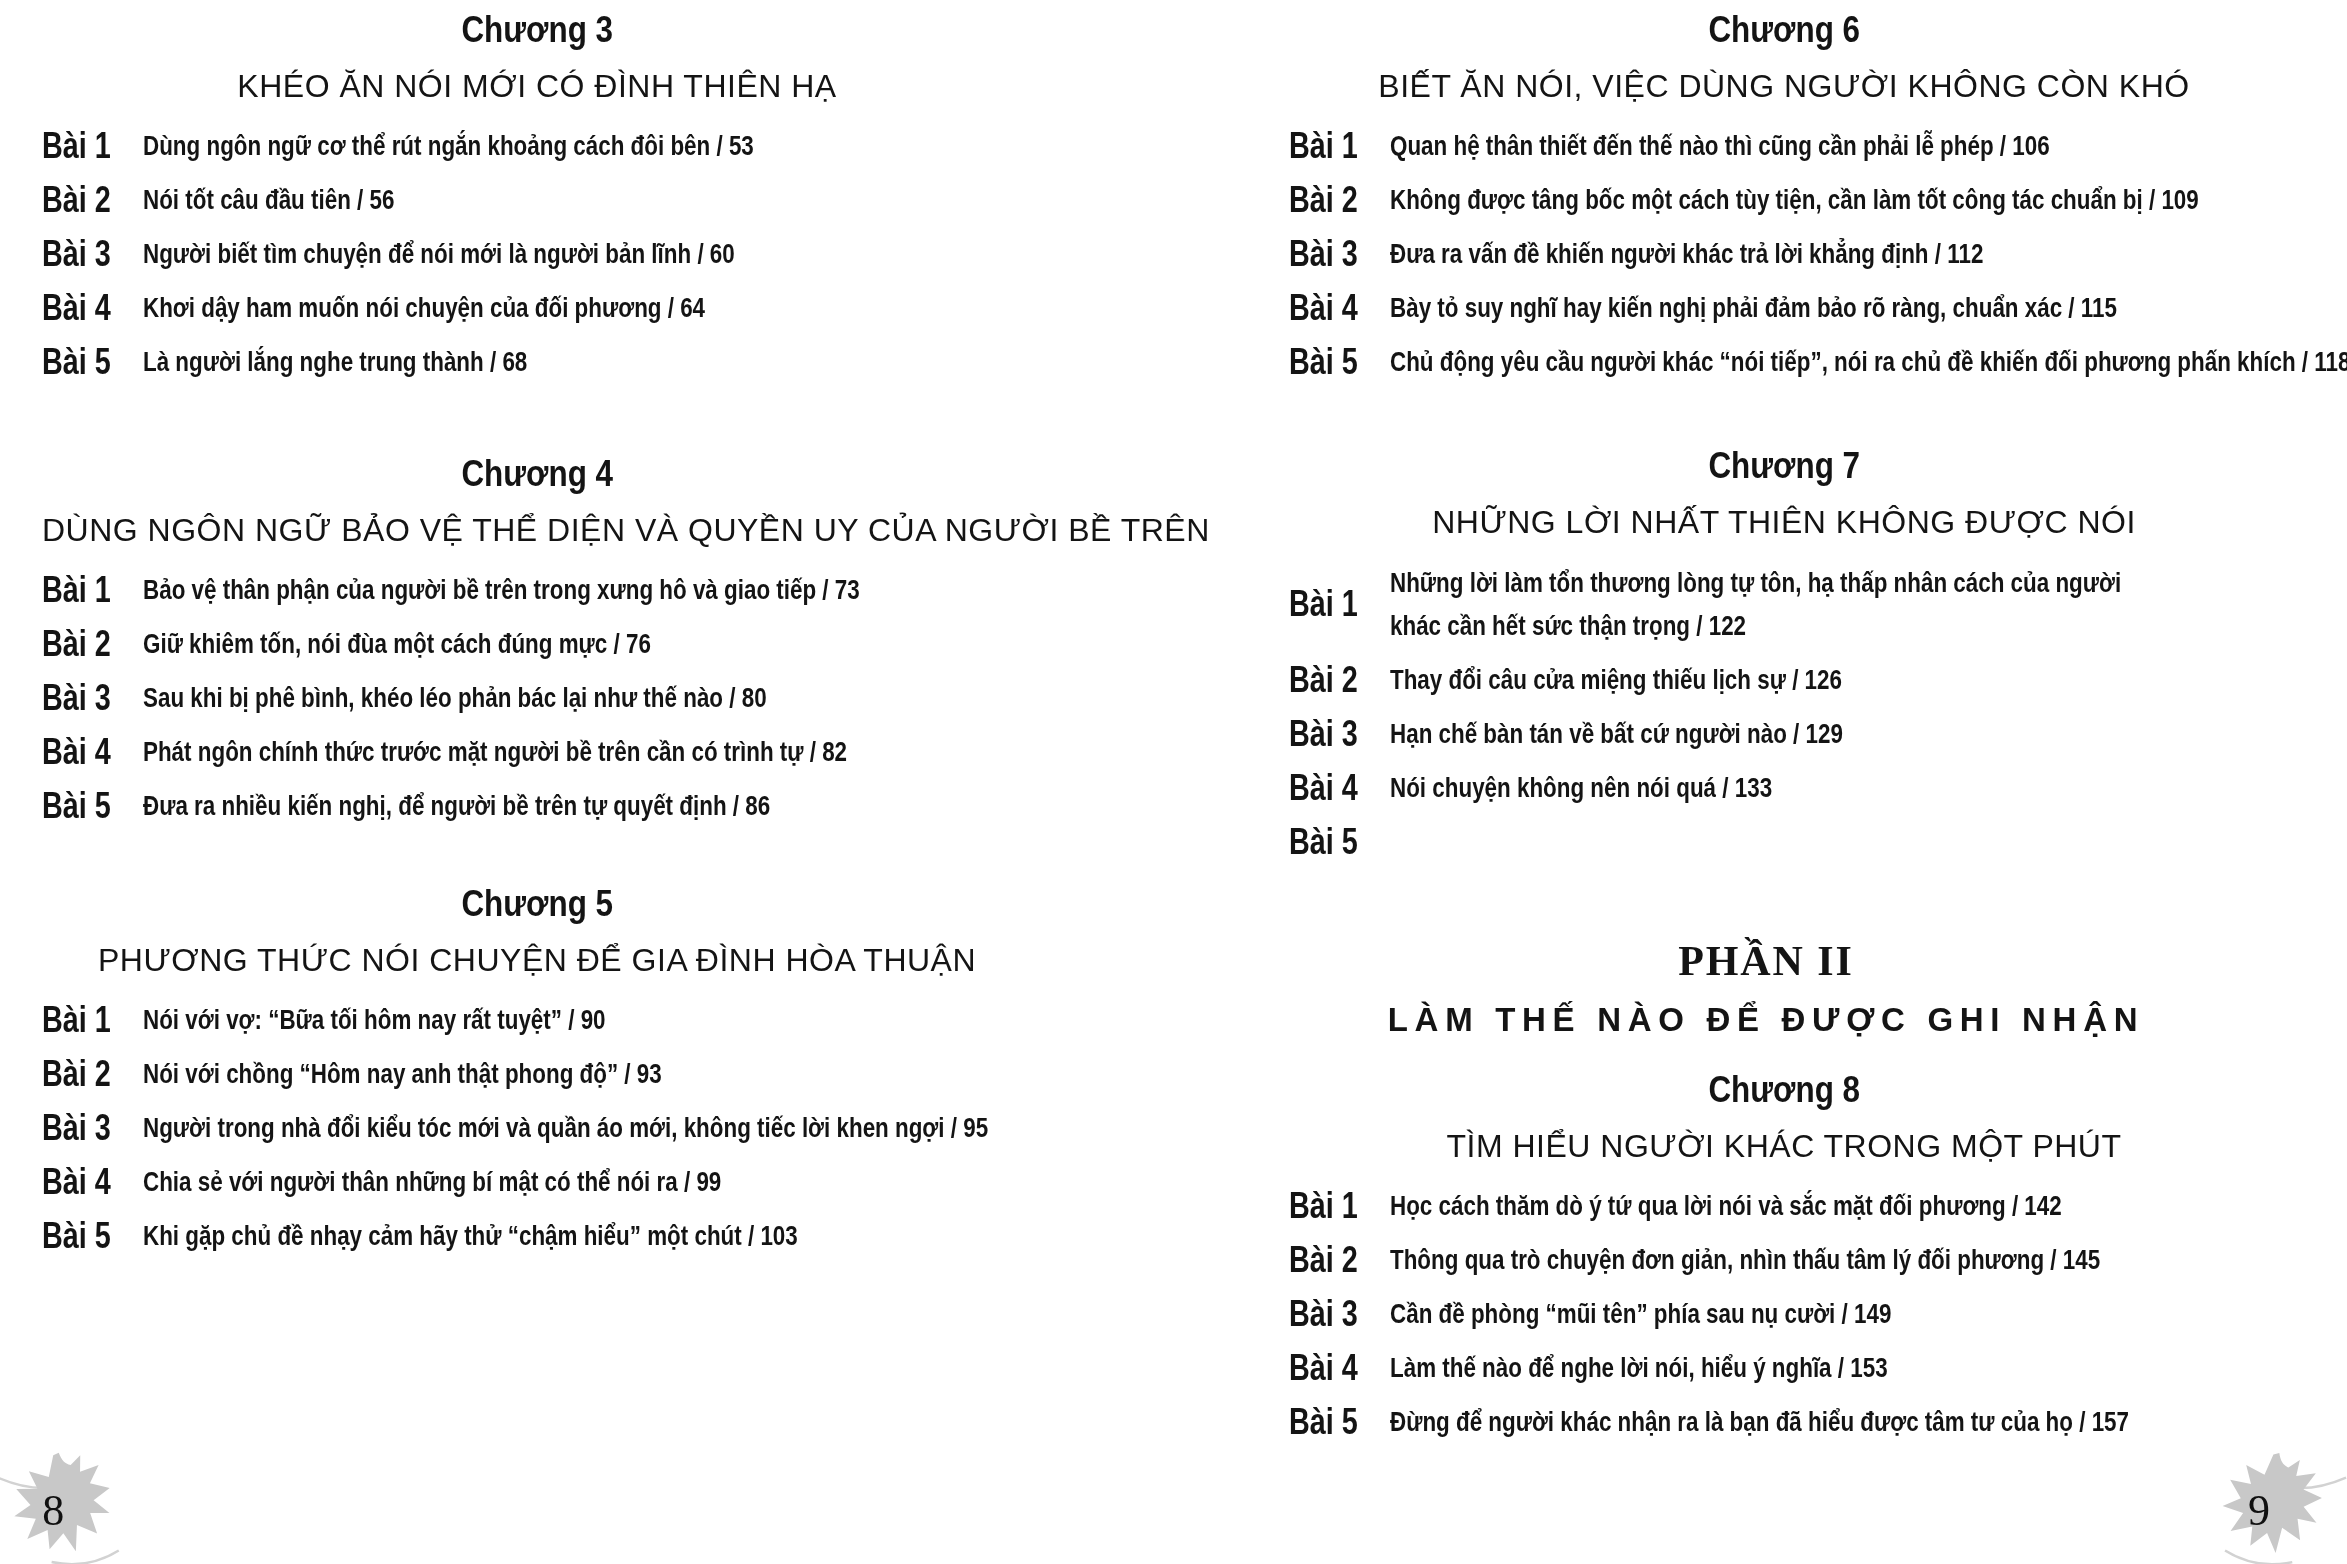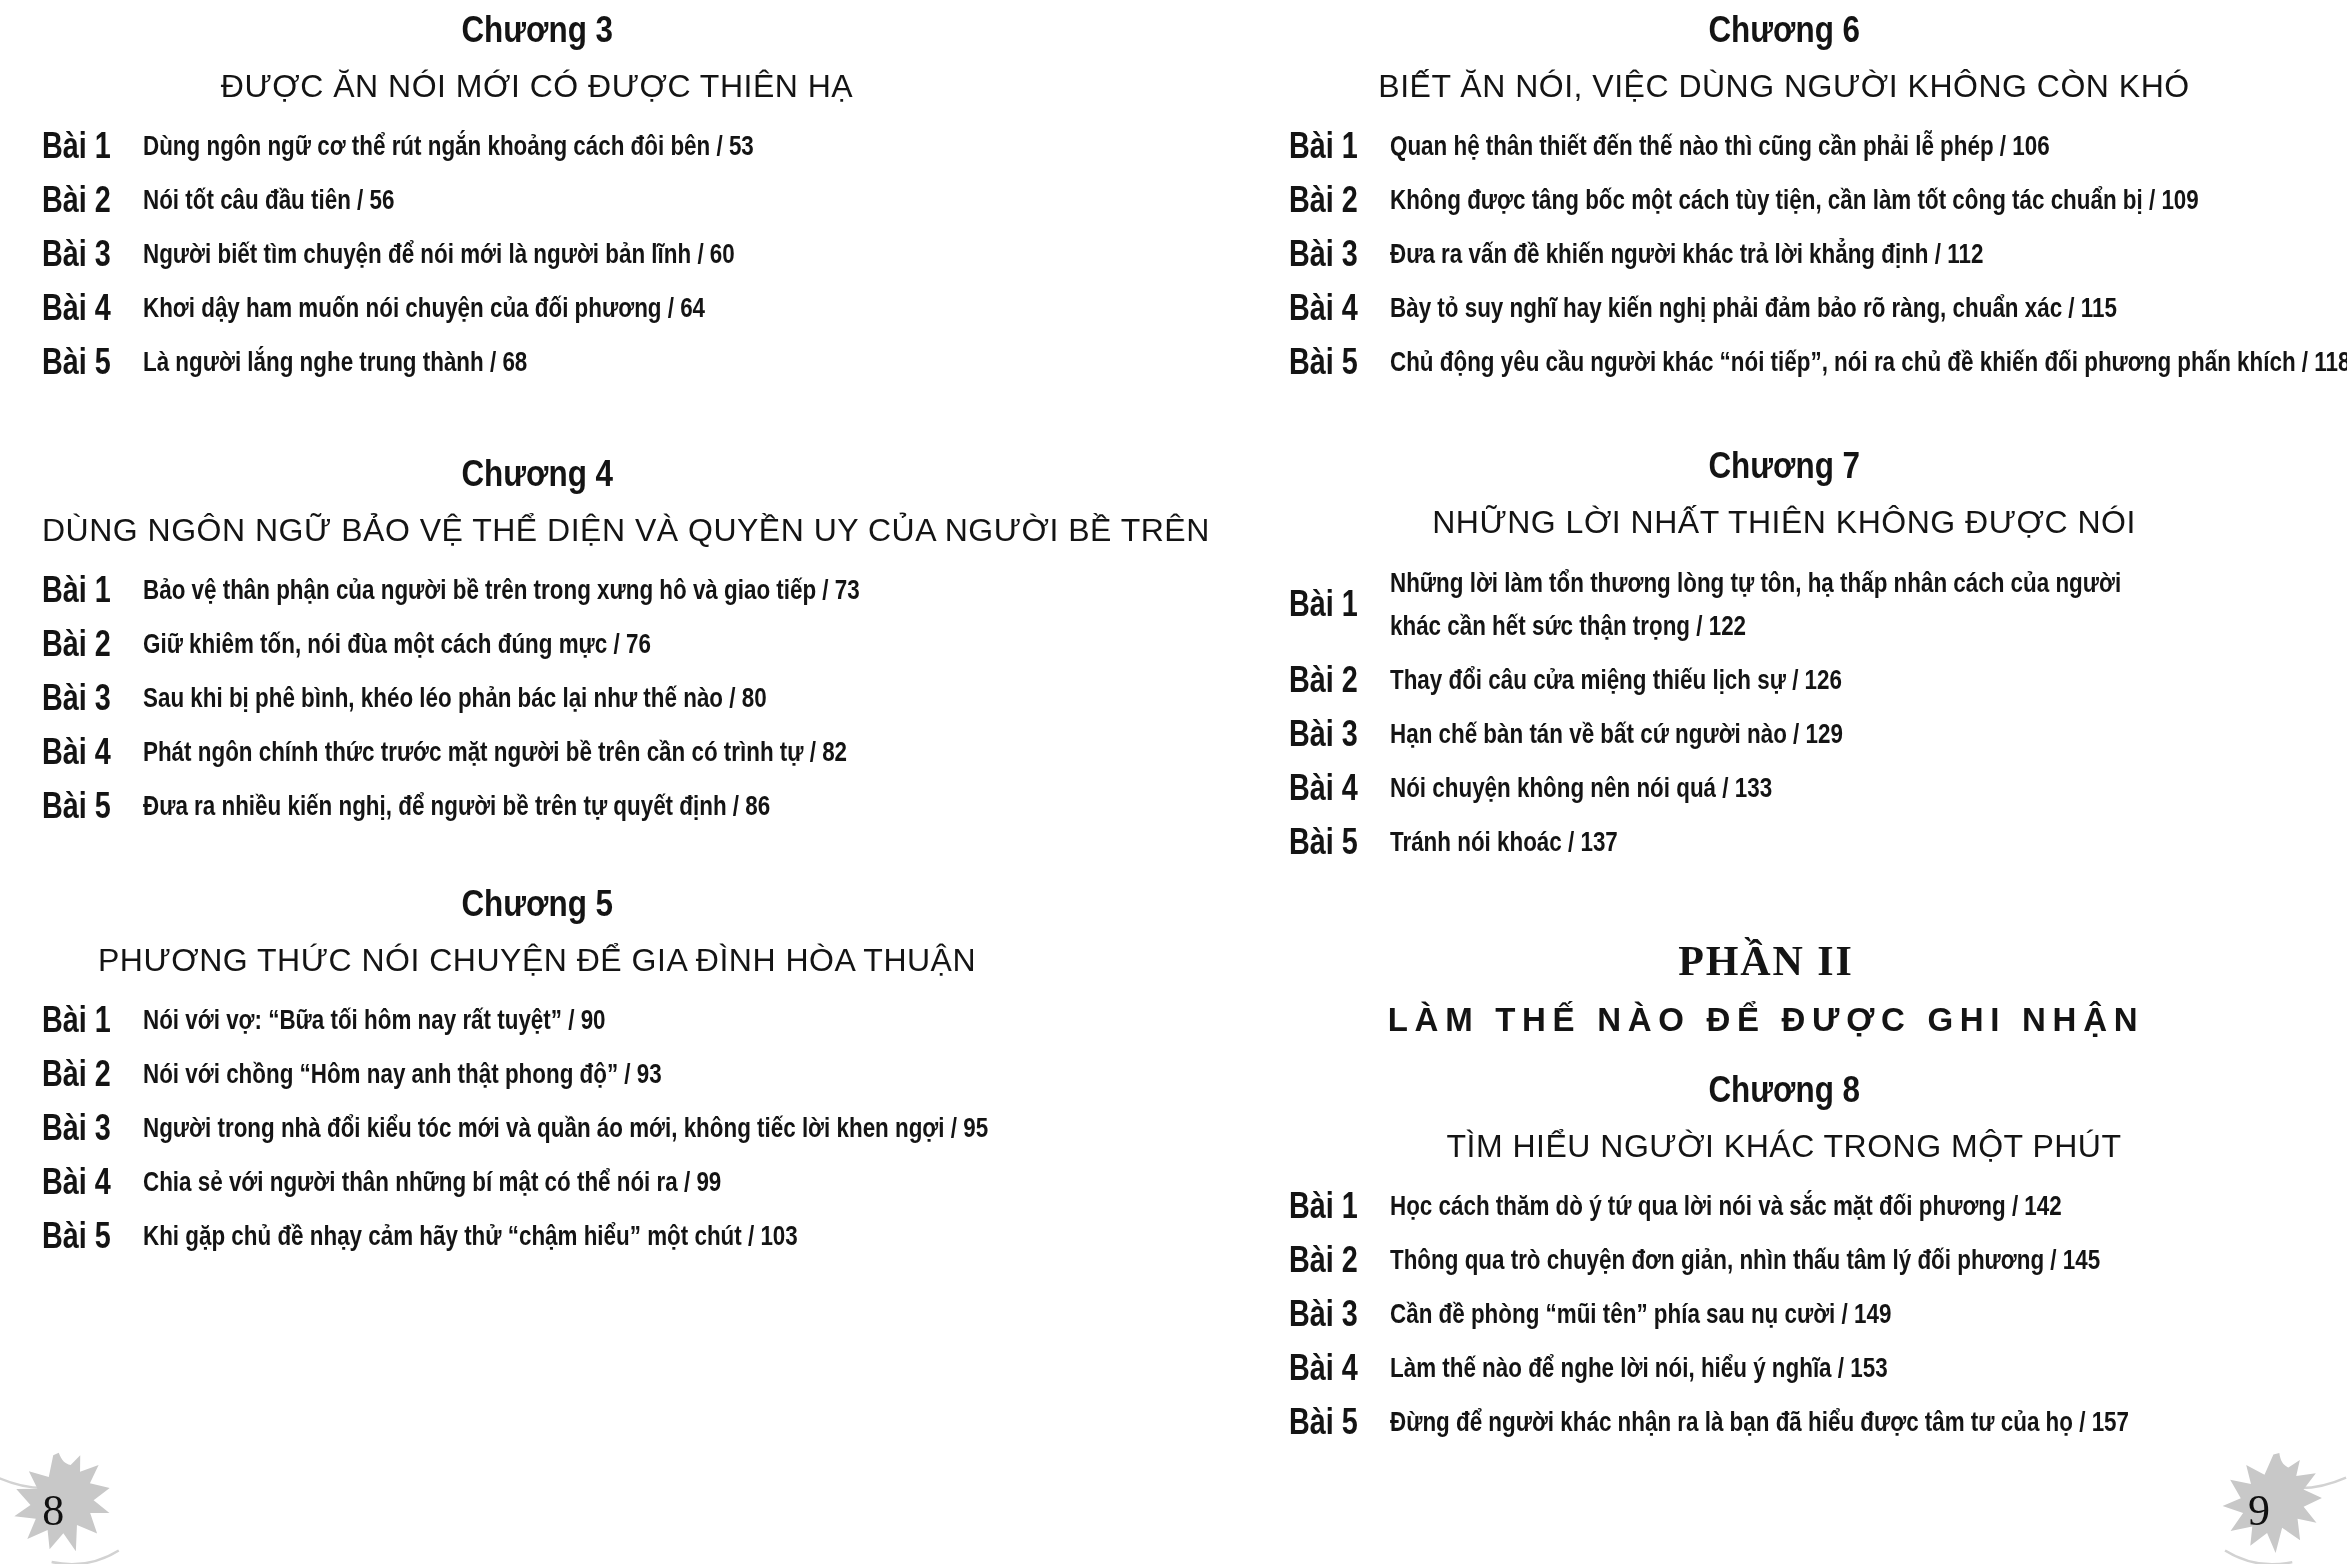--- a/index.html
+++ b/index.html
@@ -44,21 +44,21 @@
   .leaf-right{left:2177px;top:1443px;width:171px;height:121px;}
   .leaf-right .pgnum{left:71px;top:42px;}
 </style>
 </head>
 <body>
 
 <div class="page page-left">
 
   <section class="chap" style="top:7.7px">
     <h2 class="ct"><span class="cts">Chương 3</span></h2>
-    <h3 class="cs">ĐƯỢC ĂN NÓI MỚI CÓ ĐƯỢC THIÊN HẠ</h3>
+    <h3 class="cs">KHÉO ĂN NÓI MỚI CÓ ĐÌNH THIÊN HẠ</h3>
     <div class="items">
       <div class="row">
         <span class="lbl"><span class="sx">Bài 1</span></span>
         <span class="txt"><span class="sx">Dùng ngôn ngữ cơ thể rút ngắn khoảng cách đôi bên / 53</span></span>
       </div>
       <div class="row">
         <span class="lbl"><span class="sx">Bài 2</span></span>
         <span class="txt"><span class="sx">Nói tốt câu đầu tiên / 56</span></span>
       </div>
       <div class="row">
@@ -175,21 +175,20 @@
       <div class="row">
         <span class="lbl"><span class="sx">Bài 3</span></span>
         <span class="txt"><span class="sx">Hạn chế bàn tán về bất cứ người nào / 129</span></span>
       </div>
       <div class="row">
         <span class="lbl"><span class="sx">Bài 4</span></span>
         <span class="txt"><span class="sx">Nói chuyện không nên nói quá / 133</span></span>
       </div>
       <div class="row">
         <span class="lbl"><span class="sx">Bài 5</span></span>
-        <span class="txt"><span class="sx">Tránh nói khoác / 137</span></span>
       </div>
     </div>
   </section>
 
   <section class="part" style="top:938px">
     <div class="part-title"><span>PHẦN II</span></div>
     <div class="part-sub">LÀM THẾ NÀO ĐỂ ĐƯỢC GHI NHẬN</div>
   </section>
 
   <section class="chap" style="top:1068px">

